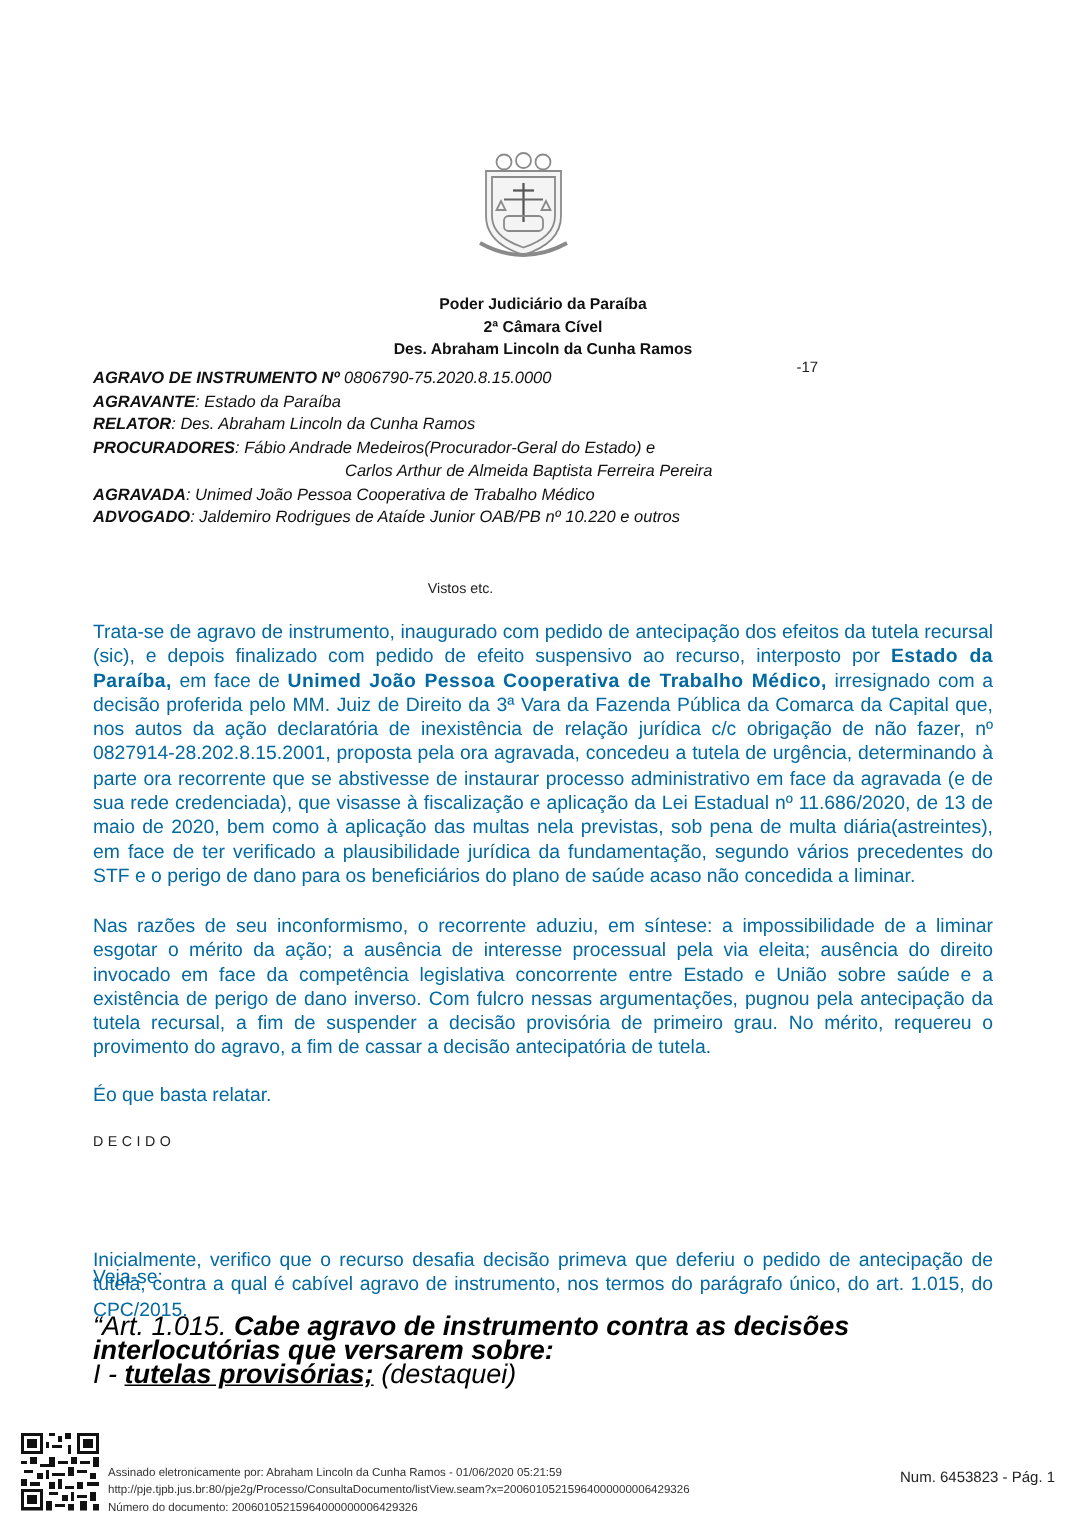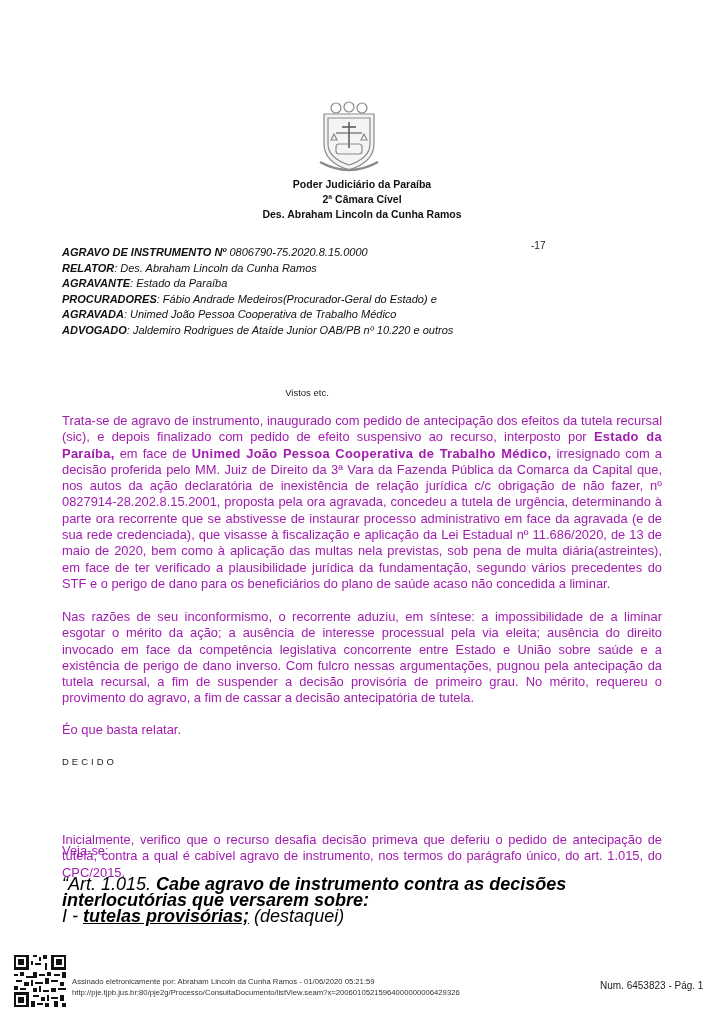--- a/index.html
+++ b/index.html
@@ -8,21 +8,21 @@
   .abs { position: absolute; }
   .crest { left: 314px; top: 100px; width: 70px; height: 76px; }
   .court-head { left: 0; width: 724px; text-align: center; font-weight: bold; font-size: 10.5px; line-height: 15px; color: #111; }
   .court-head div { white-space: nowrap; }
   .meta { left: 62px; top: 245px; font-size: 11px; line-height: 15.5px; color: #111; font-style: italic; }
   .meta .row { white-space: nowrap; }
   .meta b { font-weight: bold; }
   .meta .indent { padding-left: 168px; }
   .pageref { left: 531px; top: 240px; font-size: 10px; color: #222; }
   .vistos { left: 0; width: 614px; top: 387px; text-align: center; font-size: 9.5px; color: #222; }
-  .para { left: 62px; width: 600px; font-size: 12.9px; line-height: 16.3px; text-align: justify; color: #a21caf; }
+  .para { left: 62px; width: 600px; font-size: 12.9px; line-height: 16.3px; text-align: justify; color: #0369a1; }
   .para b { font-weight: bold; letter-spacing: 0.3px; }
   .decido { left: 62px; top: 756px; font-size: 9.5px; letter-spacing: 3px; color: #222; text-align: right; }
   .quote { left: 62px; width: 620px; font-size: 18px; line-height: 16px; color: #000000; }
   .quote i { font-style: italic; }
   .quote .bi { font-weight: bold; font-style: italic; }
   .quote .u { text-decoration: underline; }
   .qr { left: 14px; top: 955px; width: 52px; height: 52px; }
   .footer { left: 72px; top: 976px; font-size: 7.7px; line-height: 11.3px; color: #333; white-space: nowrap; }
   .pagenum { left: 600px; top: 980px; font-size: 10px; color: #222; white-space: nowrap; }
 </style>
@@ -41,33 +41,34 @@
       <line x1="28" y1="27" x2="42" y2="27" stroke="#555" stroke-width="1.5"></line>
       <line x1="22" y1="33" x2="48" y2="33" stroke="#666"></line>
       <path d="M20 34 L17 40 L23 40 Z"></path>
         <path d="M50 34 L47 40 L53 40 Z"></path>
       <rect x="22" y="44" width="26" height="10" rx="3"></rect>
       <path d="M6 62 Q35 78 64 62" stroke-width="2.5"></path>
     </g>
   </svg>
 </div>
 
-<div class="abs court-head" style="top:177px;">
+<div class="abs court-head" style="top:196px;">
   <div>Poder Judiciário da Paraíba</div>
   <div>2ª Câmara Cível</div>
   <div>Des. Abraham Lincoln da Cunha Ramos</div>
 </div>
 
 <div class="abs pageref">-17</div>
 
 <div class="abs meta">
   <div class="row"><b>AGRAVO DE INSTRUMENTO Nº</b> <span>0806790-75.2020.8.15.0000</span></div>
+  <div class="row"><b>AGRAVANTE</b>: <span>Estado da Paraíba</span></div>
   <div class="row"><b>RELATOR</b>: <span>Des. Abraham Lincoln da Cunha Ramos</span></div>
-  <div class="row"><b>AGRAVANTE</b>: <span>Estado da Paraíba</span></div>
   <div class="row"><b>PROCURADORES</b>: <span>Fábio Andrade Medeiros(Procurador-Geral do Estado) e</span></div>
+  <div class="row indent"><span>Carlos Arthur de Almeida Baptista Ferreira Pereira</span></div>
   <div class="row"><b>AGRAVADA</b>: <span>Unimed João Pessoa Cooperativa de Trabalho Médico</span></div>
   <div class="row"><b>ADVOGADO</b>: <span>Jaldemiro Rodrigues de Ataíde Junior OAB/PB nº 10.220 e outros</span></div>
 </div>
 
 <div class="abs vistos">Vistos etc.</div>
 
 <div class="abs para" style="top:413px;">
   <span>Trata-se de agravo de instrumento, inaugurado com pedido de antecipação dos efeitos da tutela recursal (sic), e depois finalizado com pedido de efeito suspensivo ao recurso, interposto por</span>
   <b>Estado da Paraíba,</b>
   <span>em face de</span>
@@ -141,15 +142,16 @@
         <rect x="15" y="23" width="2" height="2"></rect>
       <rect x="19" y="22" width="2" height="3"></rect>
         <rect x="23" y="23" width="2" height="2"></rect>
     </g>
   </svg>
 </div>
 
 <div class="abs footer">
   <div>Assinado eletronicamente por: Abraham Lincoln da Cunha Ramos - 01/06/2020 05:21:59</div>
   <div>http://pje.tjpb.jus.br:80/pje2g/Processo/ConsultaDocumento/listView.seam?x=20060105215964000000006429326</div>
+  <div>Número do documento: 20060105215964000000006429326</div>
 </div>
 
 <div class="abs pagenum">Num. 6453823 - Pág. 1</div>
 
 </body></html>

